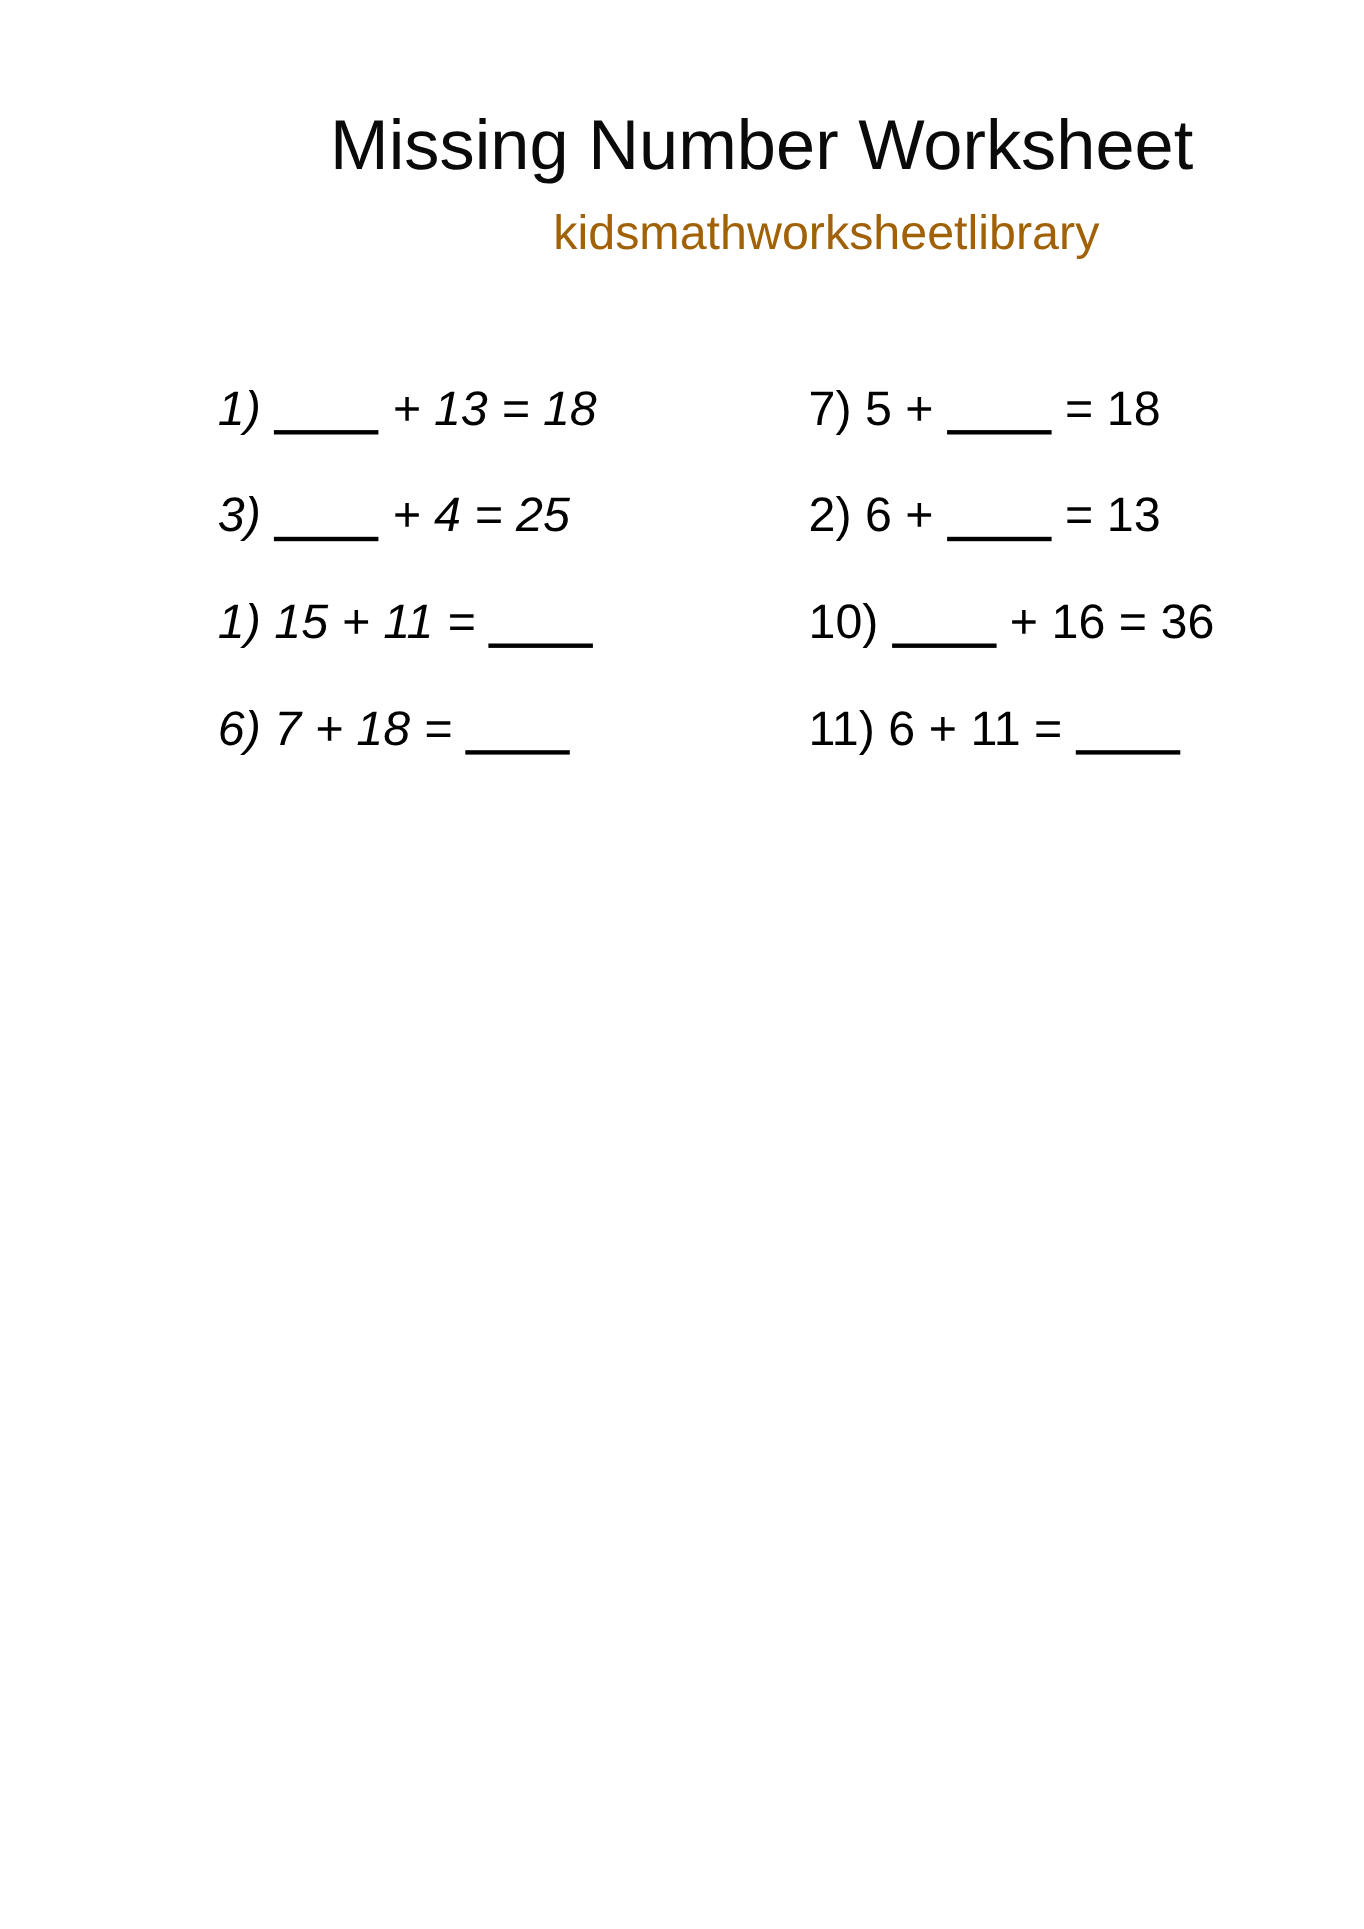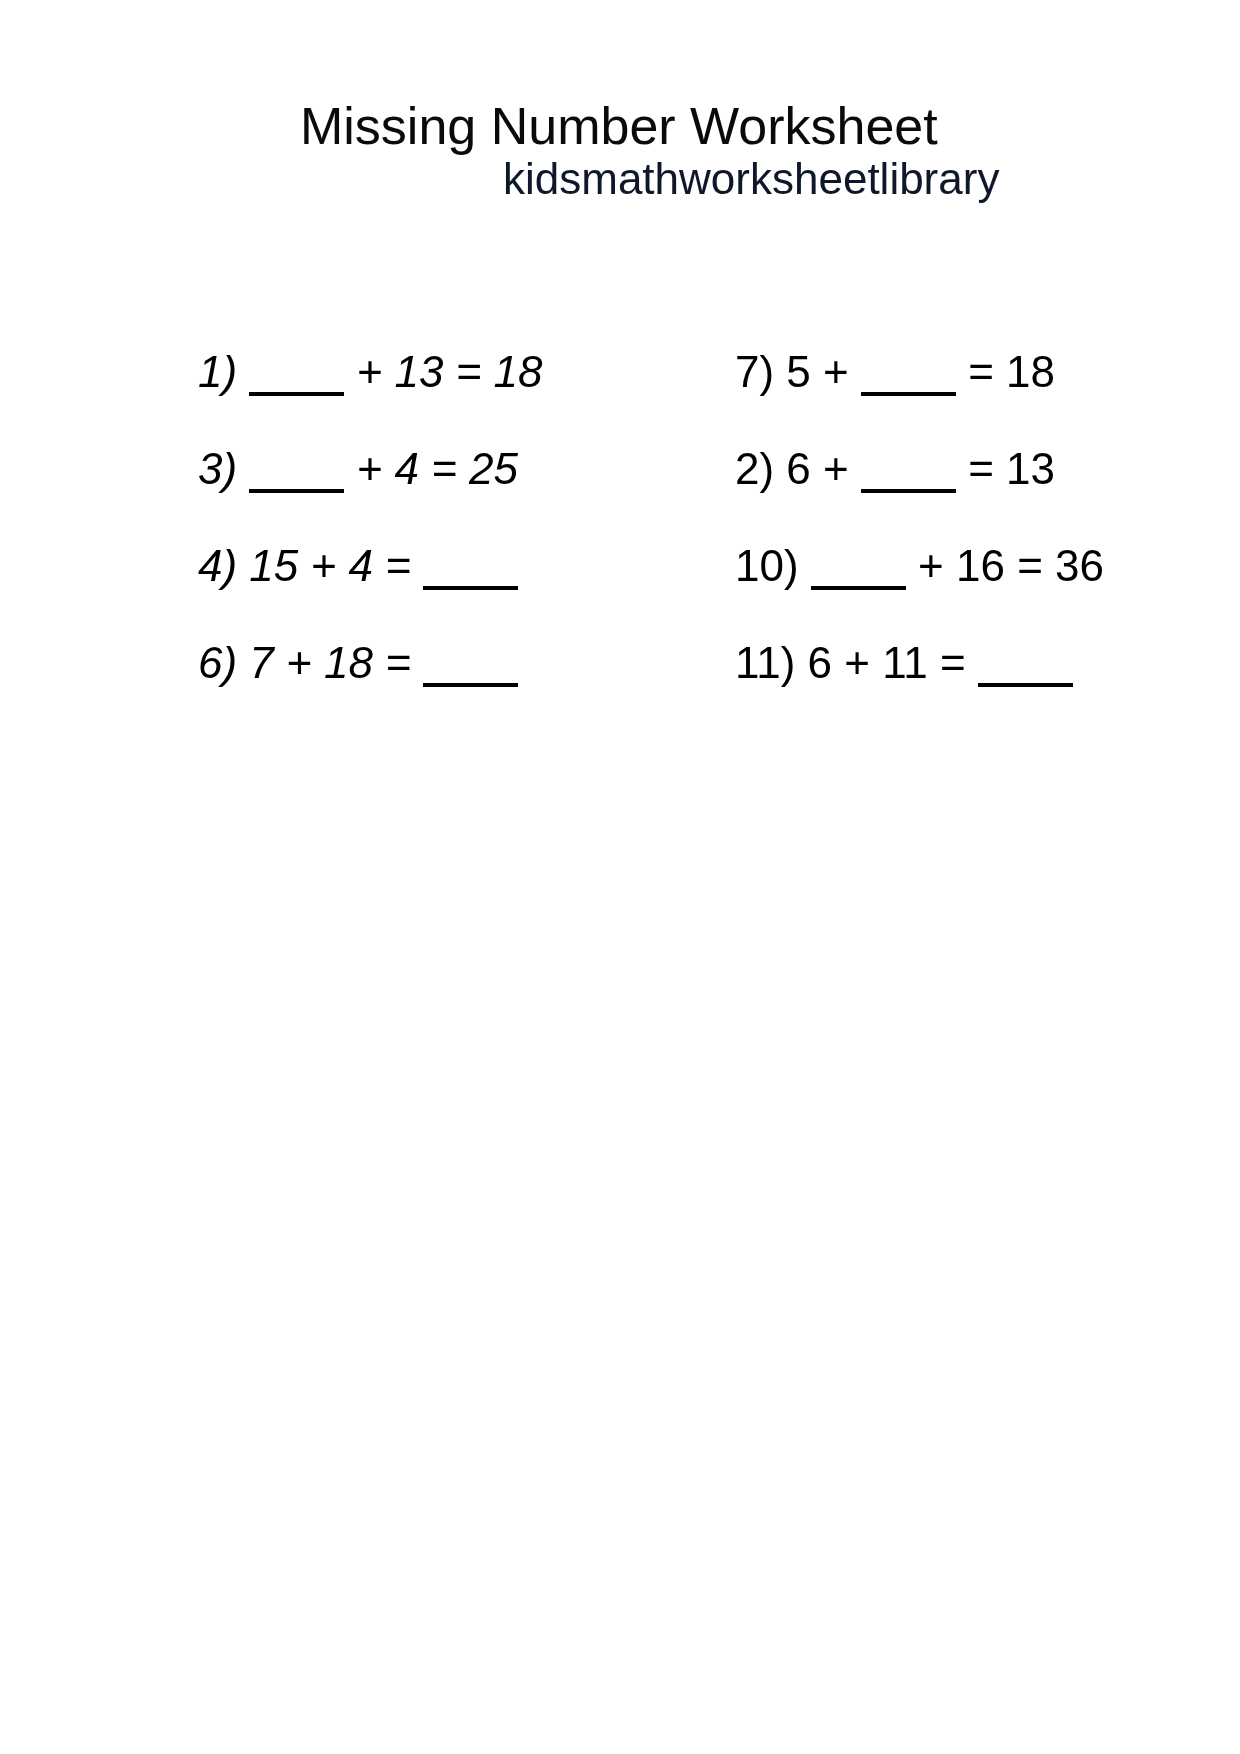--- a/index.html
+++ b/index.html
@@ -14,33 +14,33 @@
     background: #ffffff;
     overflow: hidden;
     font-family: "Liberation Sans", sans-serif;
     color: #000000;
   }
   .title {
     position: absolute;
     top: 100px;
     left: 300px;
     margin: 0;
-    font-size: 52px;
+    font-size: 64px;
     font-weight: 400;
     line-height: 1;
     color: #0a0a0a;
     white-space: nowrap;
   }
   .subtitle {
     position: absolute;
-    top: 157px;
+    top: 190px;
     left: 503px;
     font-size: 44px;
     line-height: 1;
-    color: #0f172a;
+    color: #a16207;
     white-space: nowrap;
   }
   .col {
     position: absolute;
     top: 323px;
     font-size: 44px;
     line-height: 97px;
     color: #000000;
   }
   .col-left  { left: 198px; font-style: italic; }
@@ -58,21 +58,21 @@
 </style>
 </head>
 <body>
 
 <div class="page">
   <h1 class="title">Missing Number Worksheet</h1>
   <div class="subtitle">kidsmathworksheetlibrary</div>
   <div class="col col-left">
       <div class="row"><span>1) </span><span class="blank"></span><span> + 13 = 18</span></div>
       <div class="row"><span>3) </span><span class="blank"></span><span> + 4 = 25</span></div>
-      <div class="row"><span>4) 15 + 4 = </span><span class="blank"></span></div>
+      <div class="row"><span>1) 15 + 11 = </span><span class="blank"></span></div>
       <div class="row"><span>6) 7 + 18 = </span><span class="blank"></span></div>
     </div>
   <div class="col col-right">
       <div class="row"><span>7) 5 + </span><span class="blank"></span><span> = 18</span></div>
       <div class="row"><span>2) 6 + </span><span class="blank"></span><span> = 13</span></div>
       <div class="row"><span>10) </span><span class="blank"></span><span> + 16 = 36</span></div>
       <div class="row"><span>11) 6 + 11 = </span><span class="blank"></span></div>
     </div>
 </div>
 

